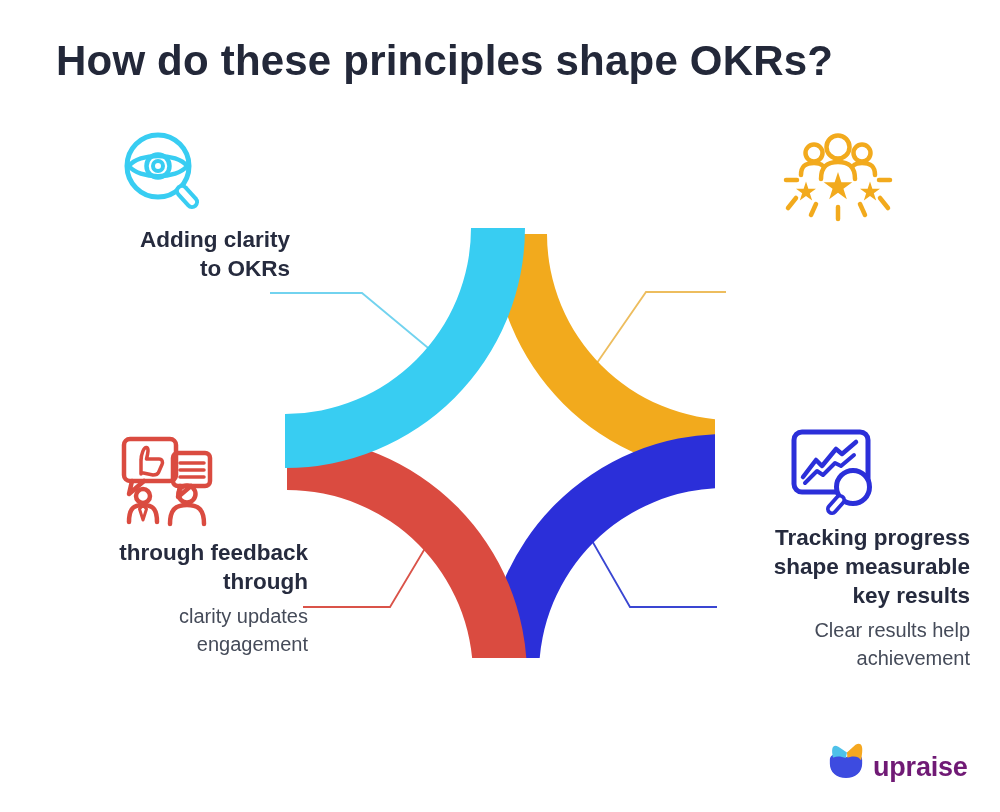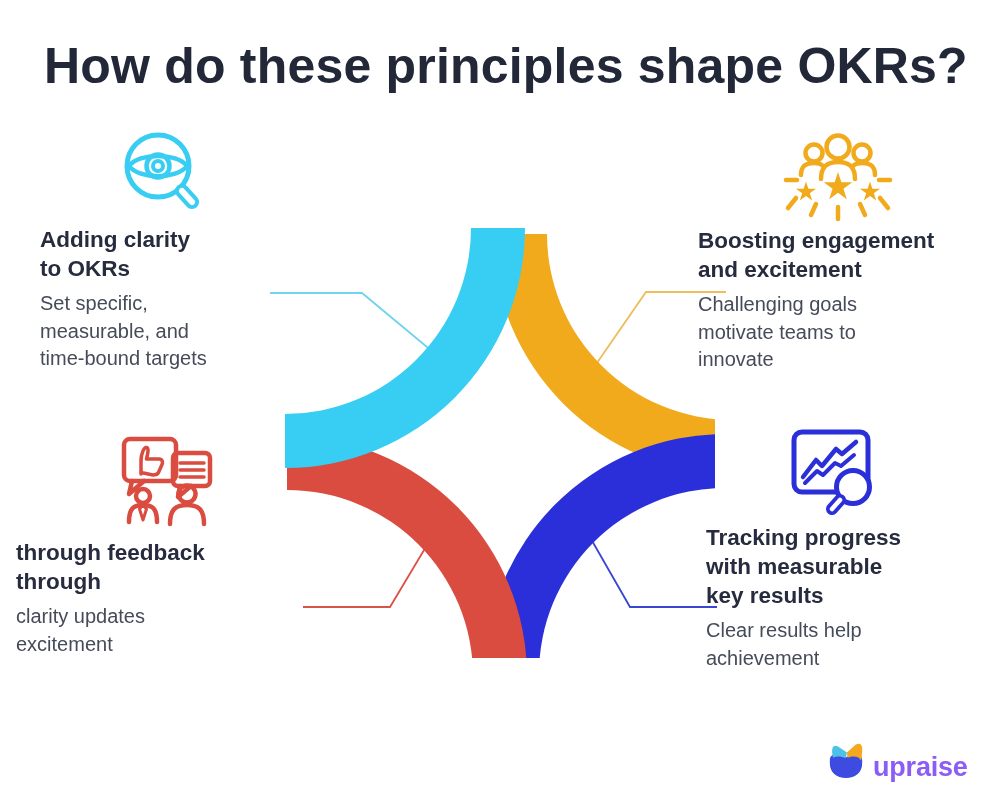--- a/index.html
+++ b/index.html
@@ -1,33 +1,33 @@
 <!DOCTYPE html>
 <html><head>
 <meta charset="utf-8">
 <style>
   html,body { margin:0; padding:0; background:#ffffff; }
   .canvas {
     position:relative; width:1000px; height:812px; background:#ffffff;
     font-family:"Liberation Sans", sans-serif; overflow:hidden;
   }
   .title {
-    position:absolute; left:44px; top:37px;
-    font-size:50px; font-weight:bold; color:#232839; letter-spacing:0.2px;
+    position:absolute; left:56px; top:37px;
+    font-size:42px; font-weight:bold; color:#232839; letter-spacing:0.2px;
   }
   .layer { position:absolute; left:0; top:0; }
-  .sec { position:absolute; text-align:left; }
+  .sec { position:absolute; text-align:right; }
   .sec .h div { font-size:22.5px; font-weight:bold; color:#262b3e; line-height:29px; }
   .sec .b { margin-top:7px; }
   .sec .b div { font-size:20px; color:#454b59; line-height:27.5px; }
   .icon { position:absolute; }
   .oln { fill:none; stroke-linecap:round; stroke-linejoin:round; }
   .logo { position:absolute; left:827px; top:736px; display:flex; align-items:center; }
   .logo-text {
-    font-size:27px; font-weight:bold; color:#8b5cf6; letter-spacing:-0.2px;
+    font-size:27px; font-weight:bold; color:#701a75; letter-spacing:-0.2px;
     margin-left:8px; margin-top:16px;
   }
 </style>
 </head>
 <body>
 
 <div class="canvas">
 
   <div class="title">How do these principles shape OKRs?</div>
 
@@ -108,54 +108,38 @@
     <circle cx="63" cy="60" r="16.5" fill="#ffffff" stroke-width="5"></circle>
     <line x1="50" y1="73" x2="42" y2="82" stroke-width="12" stroke-linecap="round"></line>
     <line x1="50" y1="73" x2="42" y2="82" stroke="#ffffff" stroke-width="4.5" stroke-linecap="round"></line>
   </svg>
 
   <section class="sec" style="left:40px;top:225px;width:250px">
     <div class="h">
       <div>Adding clarity</div>
       <div>to OKRs</div>
     </div>
-    <div class="b">
-      <div>Set specific,</div>
-      <div>measurable, and</div>
-      <div>time-bound targets</div>
-    </div>
   </section>
 
-  <section class="sec" style="left:698px;top:226px;width:278px">
-    <div class="h">
-      <div>Boosting engagement</div>
-      <div>and excitement</div>
-    </div>
-    <div class="b">
-      <div>Challenging goals</div>
-      <div>motivate teams to</div>
-      <div>innovate</div>
-    </div>
-  </section>
 
   <section class="sec" style="left:16px;top:538px;width:292px">
     <div class="h">
       <div>through feedback</div>
       <div>through</div>
     </div>
     <div class="b">
       <div>clarity updates</div>
-      <div>excitement</div>
+      <div>engagement</div>
     </div>
   </section>
 
   <section class="sec" style="left:706px;top:523px;width:264px">
     <div class="h">
       <div>Tracking progress</div>
-      <div>with measurable</div>
+      <div>shape measurable</div>
       <div>key results</div>
     </div>
     <div class="b">
       <div>Clear results help</div>
       <div>achievement</div>
     </div>
   </section>
 
   <div class="logo">
     <svg width="38" height="38" viewBox="0 0 40 40">

